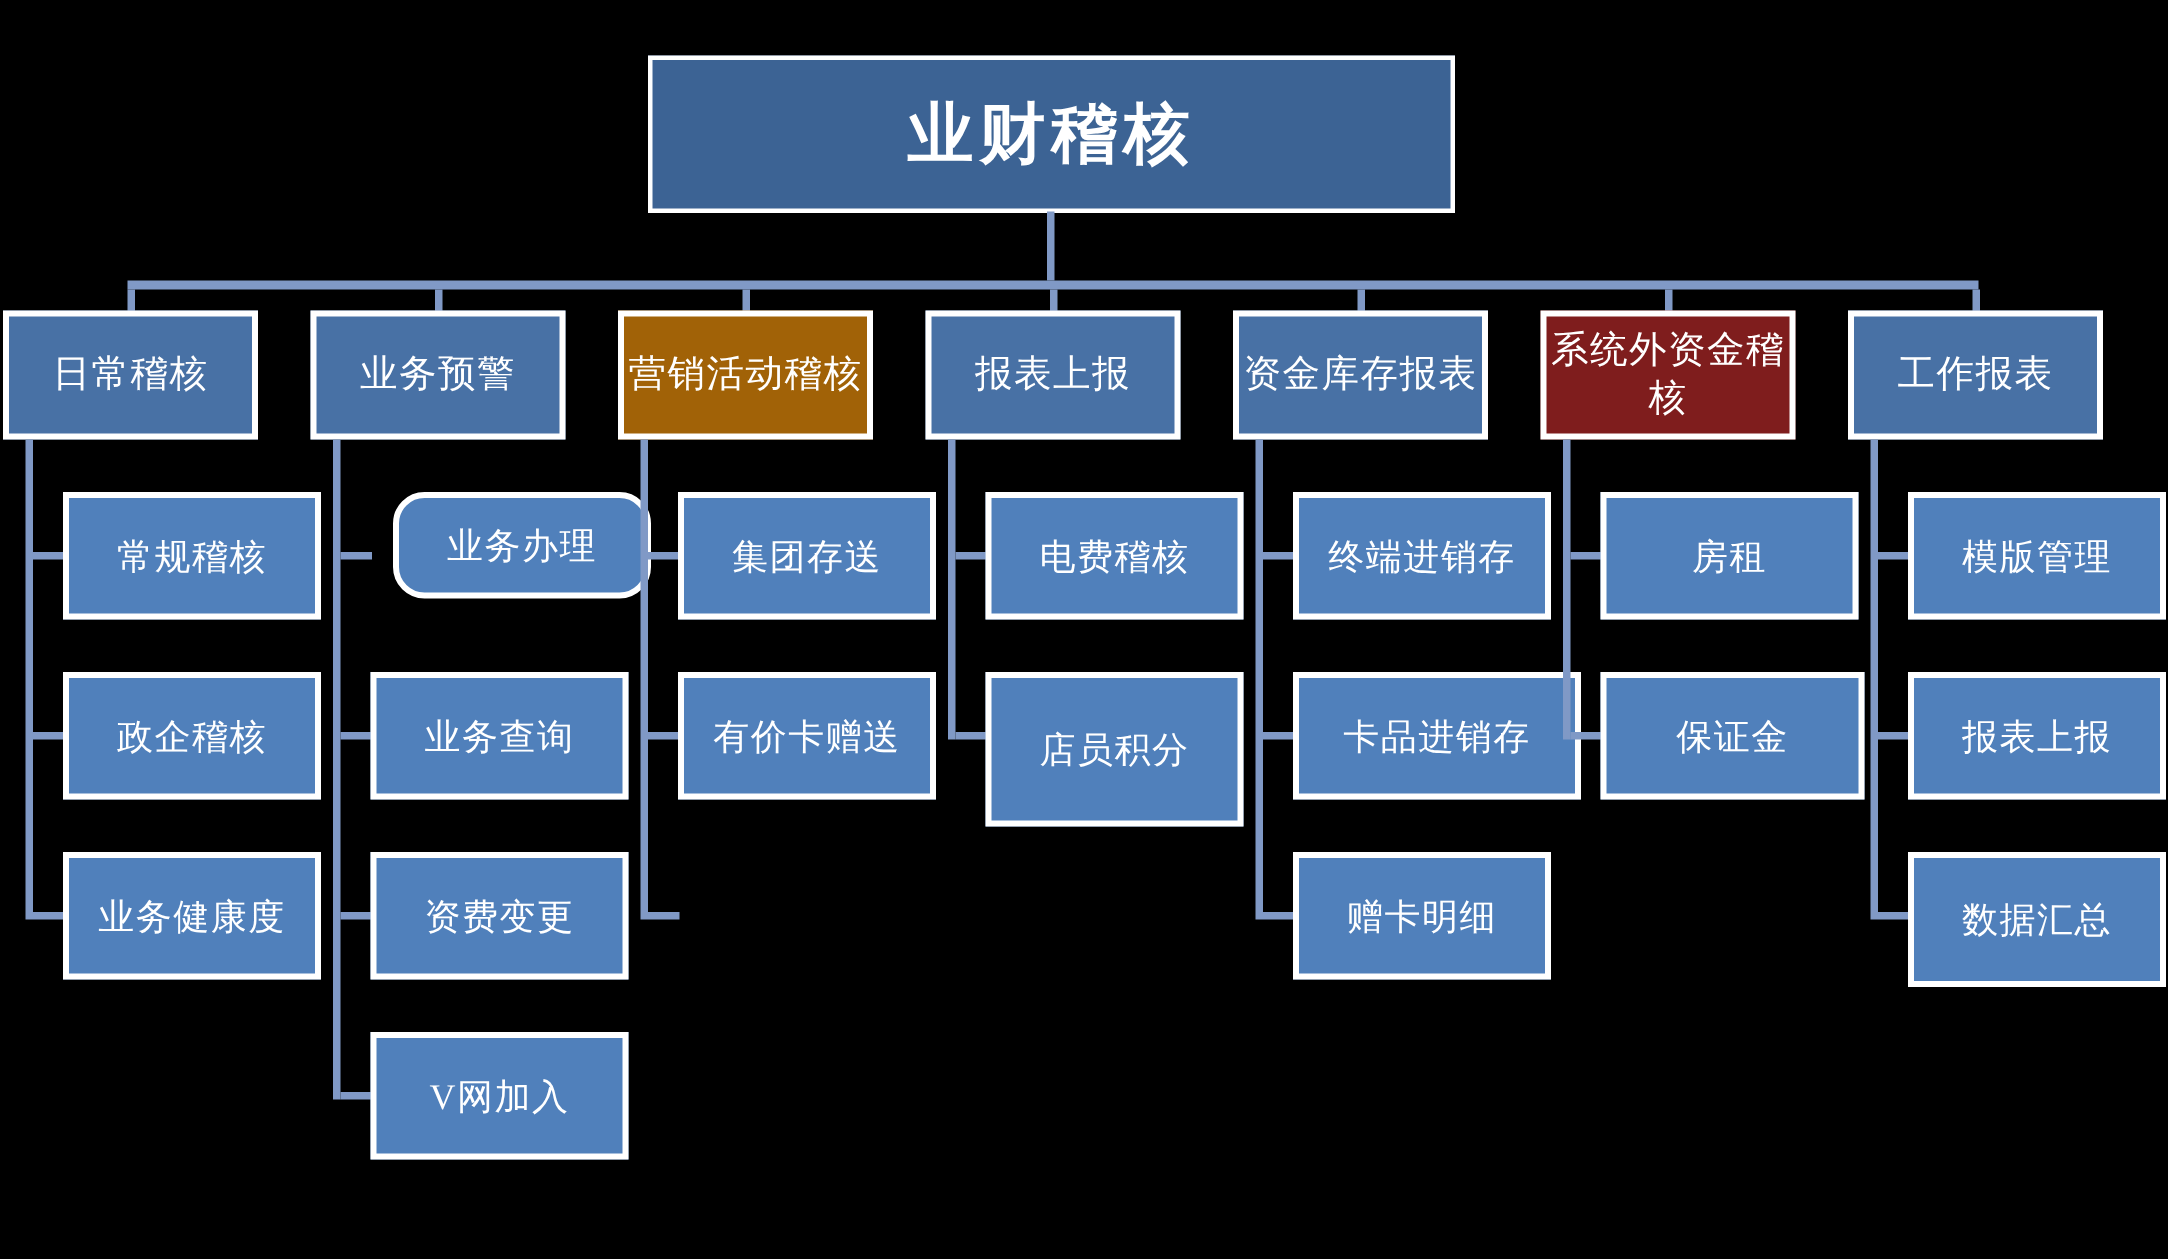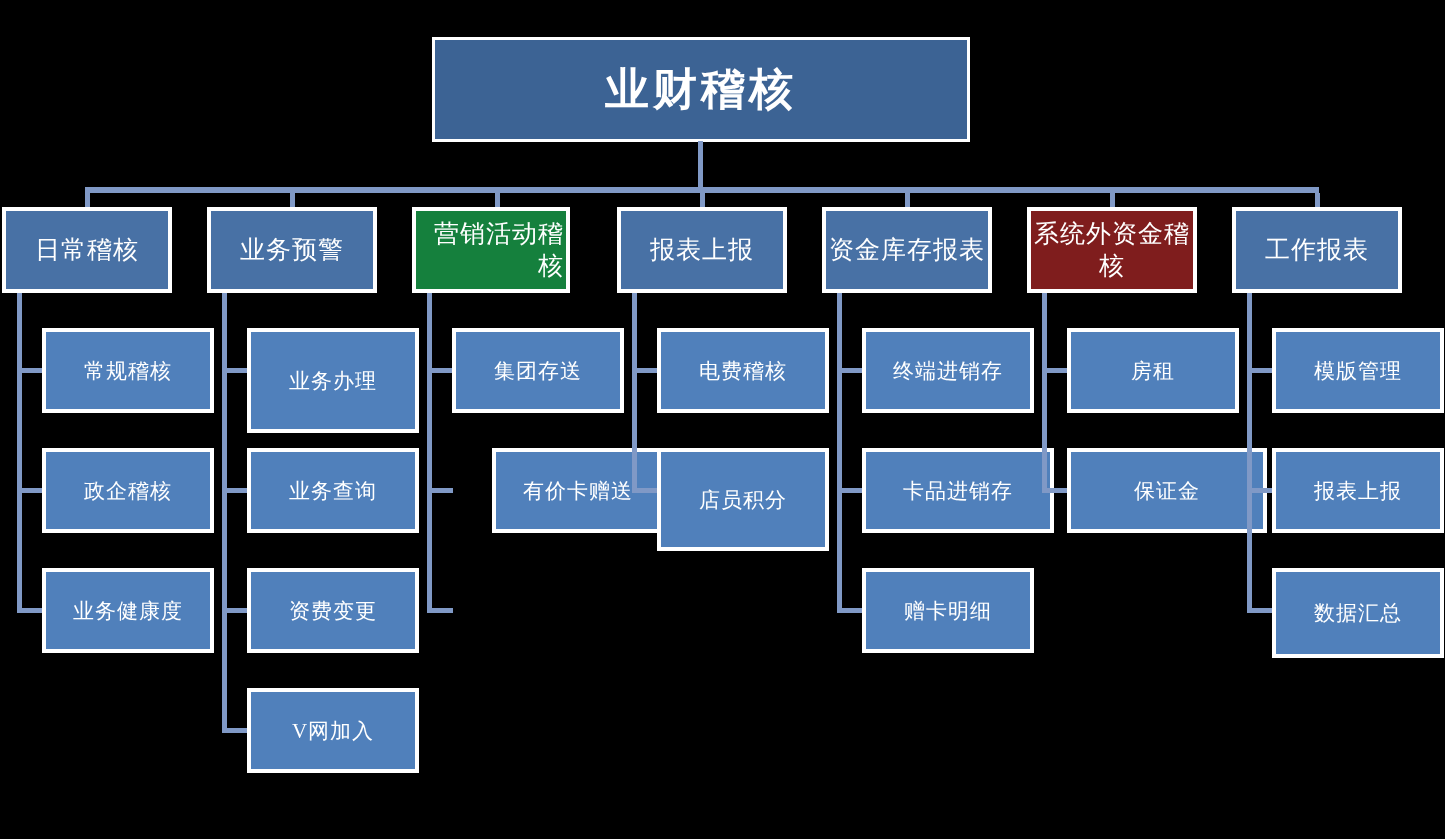--- a/index.html
+++ b/index.html
@@ -28,21 +28,21 @@
   }
   .branch-node{
     border-width:4px;
     font-size:25px;
     letter-spacing:1px;
     line-height:1.3;
     padding:0 2px;
   }
   .leaf-node{
     border-width:4px;
-    font-size:21px;
+    font-size:24px;
     letter-spacing:1px;
   }
   .connector{
     position:absolute;
   }
 </style>
 </head>
 <body>
 
 <div id="canvas" style="background: rgb(0, 0, 0); padding-left: 40px;">
@@ -56,34 +56,34 @@
     <div class="connector" style="left: 22px; top: 368px; width: 21px; height: 5px; background: rgb(128, 153, 198);"></div>
     <div class="node leaf-node" style="left: 42px; top: 328px; width: 172px; height: 85px; background: rgb(80, 128, 187);">常规稽核</div>
     <div class="connector" style="left: 22px; top: 488px; width: 21px; height: 5px; background: rgb(128, 153, 198);"></div>
     <div class="node leaf-node" style="left: 42px; top: 448px; width: 172px; height: 85px; background: rgb(80, 128, 187);">政企稽核</div>
     <div class="connector" style="left: 22px; top: 608px; width: 21px; height: 5px; background: rgb(128, 153, 198);"></div>
     <div class="node leaf-node" style="left: 42px; top: 568px; width: 172px; height: 85px; background: rgb(80, 128, 187);">业务健康度</div>
     <div class="connector" style="left: 290px; top: 193px; width: 5px; height: 16px; background: rgb(128, 153, 198);"></div>
     <div class="node branch-node" style="left: 207px; top: 207px; width: 170px; height: 86px; background: rgb(72, 113, 165);">业务预警</div>
     <div class="connector" style="left: 222px; top: 293px; width: 5px; height: 440px; background: rgb(128, 153, 198);"></div>
     <div class="connector" style="left: 227px; top: 368px; width: 21px; height: 5px; background: rgb(128, 153, 198);"></div>
-    <div class="node leaf-node" style="left: 247px; top: 328px; width: 172px; height: 105px; background: rgb(80, 128, 187);">业务办理</div>
+    <div class="node leaf-node" style="left: 262px; top: 328px; width: 172px; height: 71px; background: rgb(80, 128, 187); border-radius: 21px;">业务办理</div>
     <div class="connector" style="left: 227px; top: 488px; width: 21px; height: 5px; background: rgb(128, 153, 198);"></div>
     <div class="node leaf-node" style="left: 247px; top: 448px; width: 172px; height: 85px; background: rgb(80, 128, 187);">业务查询</div>
     <div class="connector" style="left: 227px; top: 608px; width: 21px; height: 5px; background: rgb(128, 153, 198);"></div>
     <div class="node leaf-node" style="left: 247px; top: 568px; width: 172px; height: 85px; background: rgb(80, 128, 187);">资费变更</div>
     <div class="connector" style="left: 227px; top: 728px; width: 21px; height: 5px; background: rgb(128, 153, 198);"></div>
     <div class="node leaf-node" style="left: 247px; top: 688px; width: 172px; height: 85px; background: rgb(80, 128, 187);">V网加入</div>
     <div class="connector" style="left: 495px; top: 193px; width: 5px; height: 16px; background: rgb(128, 153, 198);"></div>
-    <div class="node branch-node" style="left: 412px; top: 207px; width: 158px; height: 86px; background: #15803d; text-align: right;">营销活动稽核</div>
+    <div class="node branch-node" style="left: 412px; top: 207px; width: 170px; height: 86px; background: #a16207; text-align: right;">营销活动稽核</div>
     <div class="connector" style="left: 427px; top: 293px; width: 5px; height: 320px; background: rgb(128, 153, 198);"></div>
     <div class="connector" style="left: 432px; top: 368px; width: 21px; height: 5px; background: rgb(128, 153, 198);"></div>
     <div class="node leaf-node" style="left: 452px; top: 328px; width: 172px; height: 85px; background: rgb(80, 128, 187);">集团存送</div>
     <div class="connector" style="left: 432px; top: 488px; width: 21px; height: 5px; background: rgb(128, 153, 198);"></div>
-    <div class="node leaf-node" style="left: 452px; top: 448px; width: 172px; height: 85px; background: rgb(80, 128, 187); margin-left: 40px;">有价卡赠送</div>
+    <div class="node leaf-node" style="left: 452px; top: 448px; width: 172px; height: 85px; background: rgb(80, 128, 187);">有价卡赠送</div>
     <div class="connector" style="left: 432px; top: 608px; width: 21px; height: 5px; background: rgb(128, 153, 198);"></div>
     <div class="connector" style="left: 700px; top: 193px; width: 5px; height: 16px; background: rgb(128, 153, 198);"></div>
     <div class="node branch-node" style="left: 617px; top: 207px; width: 170px; height: 86px; background: rgb(72, 113, 165);">报表上报</div>
     <div class="connector" style="left: 632px; top: 293px; width: 5px; height: 200px; background: rgb(128, 153, 198);"></div>
     <div class="connector" style="left: 637px; top: 368px; width: 21px; height: 5px; background: rgb(128, 153, 198);"></div>
     <div class="node leaf-node" style="left: 657px; top: 328px; width: 172px; height: 85px; background: rgb(80, 128, 187);">电费稽核</div>
     <div class="connector" style="left: 637px; top: 488px; width: 21px; height: 5px; background: rgb(128, 153, 198);"></div>
     <div class="node leaf-node" style="left: 657px; top: 448px; width: 172px; height: 103px; background: rgb(80, 128, 187);">店员积分</div>
     <div class="connector" style="left: 905px; top: 193px; width: 5px; height: 16px; background: rgb(128, 153, 198);"></div>
     <div class="node branch-node" style="left: 822px; top: 207px; width: 170px; height: 86px; background: rgb(72, 113, 165);">资金库存报表</div>
@@ -93,21 +93,21 @@
     <div class="connector" style="left: 842px; top: 488px; width: 21px; height: 5px; background: rgb(128, 153, 198);"></div>
     <div class="node leaf-node" style="left: 862px; top: 448px; width: 192px; height: 85px; background: rgb(80, 128, 187);">卡品进销存</div>
     <div class="connector" style="left: 842px; top: 608px; width: 21px; height: 5px; background: rgb(128, 153, 198);"></div>
     <div class="node leaf-node" style="left: 862px; top: 568px; width: 172px; height: 85px; background: rgb(80, 128, 187);">赠卡明细</div>
     <div class="connector" style="left: 1110px; top: 193px; width: 5px; height: 16px; background: rgb(128, 153, 198);"></div>
     <div class="node branch-node" style="left: 1027px; top: 207px; width: 170px; height: 86px; background: #7f1d1d;">系统外资金稽核</div>
     <div class="connector" style="left: 1042px; top: 293px; width: 5px; height: 200px; background: rgb(128, 153, 198);"></div>
     <div class="connector" style="left: 1047px; top: 368px; width: 21px; height: 5px; background: rgb(128, 153, 198);"></div>
     <div class="node leaf-node" style="left: 1067px; top: 328px; width: 172px; height: 85px; background: rgb(80, 128, 187);">房租</div>
     <div class="connector" style="left: 1047px; top: 488px; width: 21px; height: 5px; background: rgb(128, 153, 198);"></div>
-    <div class="node leaf-node" style="left: 1067px; top: 448px; width: 200px; height: 85px; background: rgb(80, 128, 187);">保证金</div>
+    <div class="node leaf-node" style="left: 1067px; top: 448px; width: 176px; height: 85px; background: rgb(80, 128, 187);">保证金</div>
     <div class="connector" style="left: 1315px; top: 193px; width: 5px; height: 16px; background: rgb(128, 153, 198);"></div>
     <div class="node branch-node" style="left: 1232px; top: 207px; width: 170px; height: 86px; background: rgb(72, 113, 165);">工作报表</div>
     <div class="connector" style="left: 1247px; top: 293px; width: 5px; height: 320px; background: rgb(128, 153, 198);"></div>
     <div class="connector" style="left: 1252px; top: 368px; width: 21px; height: 5px; background: rgb(128, 153, 198);"></div>
     <div class="node leaf-node" style="left: 1272px; top: 328px; width: 172px; height: 85px; background: rgb(80, 128, 187);">模版管理</div>
     <div class="connector" style="left: 1252px; top: 488px; width: 21px; height: 5px; background: rgb(128, 153, 198);"></div>
     <div class="node leaf-node" style="left: 1272px; top: 448px; width: 172px; height: 85px; background: rgb(80, 128, 187);">报表上报</div>
     <div class="connector" style="left: 1252px; top: 608px; width: 21px; height: 5px; background: rgb(128, 153, 198);"></div>
     <div class="node leaf-node" style="left: 1272px; top: 568px; width: 172px; height: 90px; background: rgb(80, 128, 187);">数据汇总</div>
   </div>

